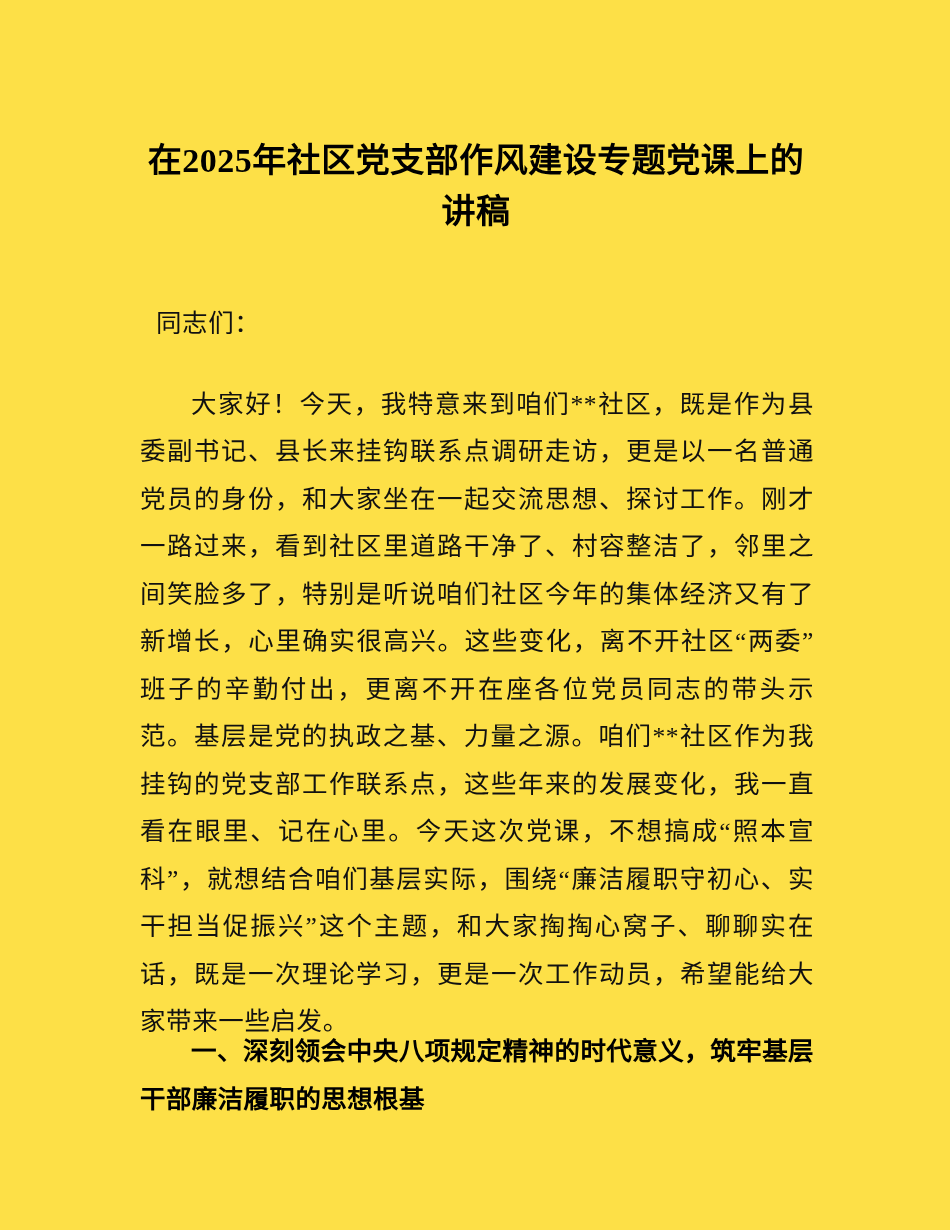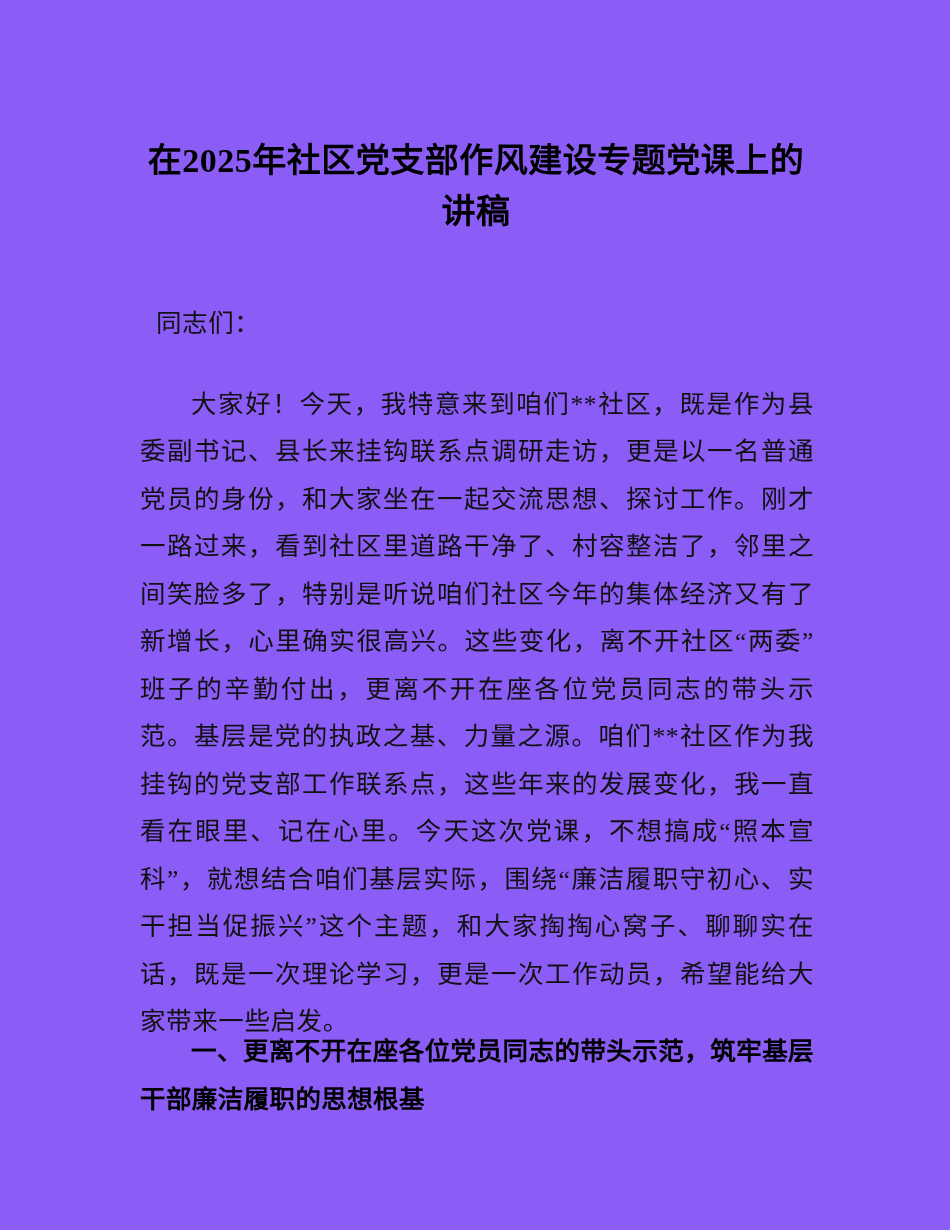--- a/index.html
+++ b/index.html
@@ -16,21 +16,21 @@
     color: #000000;
     font-family: "Liberation Serif", "DejaVu Serif", serif;
     -webkit-font-smoothing: antialiased;
   }
 
   .page {
     position: relative;
     width: 950px;
     height: 1230px;
     box-sizing: border-box;
-    background: #8b5cf6;
+    background: #fde047;
   }
 
   
   .doc-title {
     position: absolute;
     left: 140px;
     top: 112px;
     width: 672px;
     text-align: center;
     font-family: "Liberation Serif", "DejaVu Serif", serif;
@@ -105,15 +105,15 @@
   <h1 class="doc-title">在2025年社区党支部作风建设专题党课上的讲稿</h1>
 
   <div class="body-area">
 
     <p class="para salutation">同志们：</p>
 
     <p class="para indent opening">大家好！今天，我特意来到咱们**社区，既是作为县委副书记、县长来挂钩联系点调研走访，更是以一名普通党员的身份，和大家坐在一起交流思想、探讨工作。刚才一路过来，看到社区里道路干净了、村容整洁了，邻里之间笑脸多了，特别是听说咱们社区今年的集体经济又有了新增长，心里确实很高兴。这些变化，离不开社区“两委”班子的辛勤付出，更离不开在座各位党员同志的带头示范。基层是党的执政之基、力量之源。咱们**社区作为我挂钩的党支部工作联系点，这些年来的发展变化，我一直看在眼里、记在心里。今天这次党课，不想搞成“照本宣科”，就想结合咱们基层实际，围绕“廉洁履职守初心、实干担当促振兴”这个主题，和大家掏掏心窝子、聊聊实在话，既是一次理论学习，更是一次工作动员，希望能给大家带来一些启发。</p>
 
   </div>
 
-  <h2 class="section-heading">一、更离不开在座各位党员同志的带头示范，筑牢基层干部廉洁履职的思想根基</h2>
+  <h2 class="section-heading">一、深刻领会中央八项规定精神的时代意义，筑牢基层干部廉洁履职的思想根基</h2>
 
 </div>
 
 </body></html>

